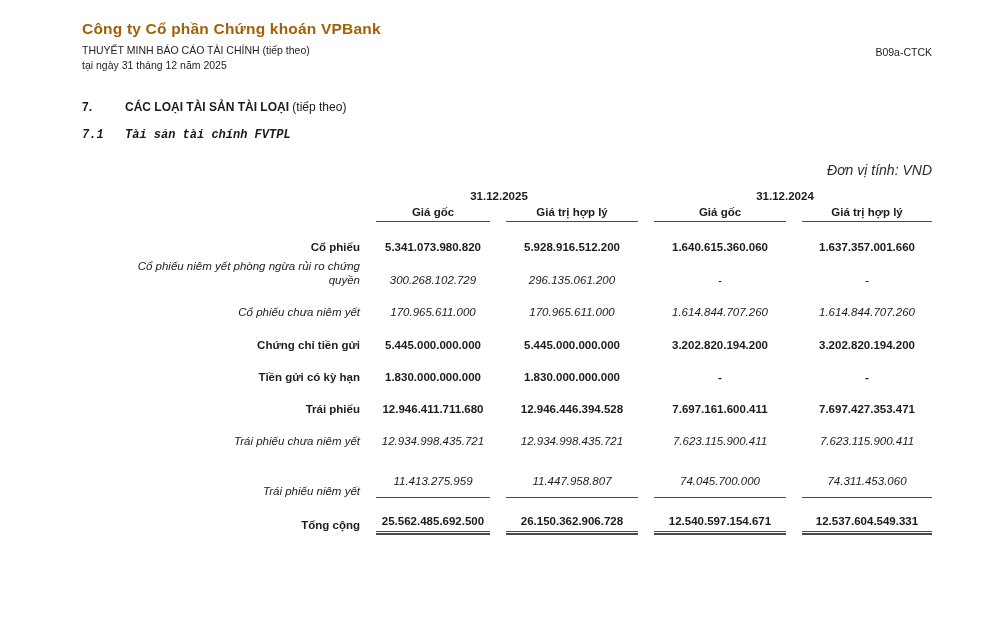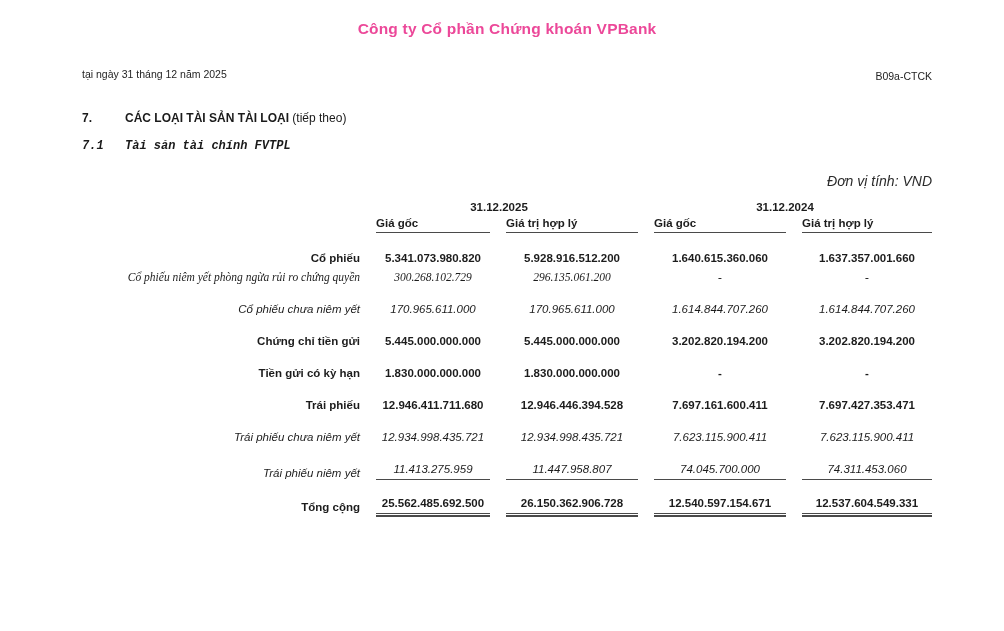--- a/index.html
+++ b/index.html
@@ -11,23 +11,22 @@
     color: #1d1d1d;
     overflow: hidden;
   }
   .page { padding: 20px 72px 0 82px; }
 
   
   .company {
     font-size: 15.5px;
     font-weight: 700;
     letter-spacing: .2px;
-    margin: 0 0 29px 0;
-    color: #ec4899;
-    text-align: center;
+    margin: 0 0 5px 0;
+    color: #a16207;
   }
   .sub-row {
     display: flex;
     justify-content: space-between;
     align-items: flex-start;
     font-size: 10.5px;
     line-height: 1.45;
     color: #242424;
   }
   .form-code { font-size: 10.5px; padding-top: 2px; }
@@ -60,37 +59,37 @@
     width: 817px;
     font-size: 11.5px;
     color: #1c1c1c;
   }
   thead th { font-weight: 700; padding: 0; font-size: 11.5px; }
   th.date { text-align: center; padding-bottom: 4px; }
   th.ch { padding-left: 16px; vertical-align: bottom; }
   .hline {
     border-bottom: 1.5px solid #4a4a4a;
     padding-bottom: 3px;
-    text-align: left;
+    text-align: center;
   }
   th.vnd { text-align: right; padding-top: 3px; }
 
   tbody td {
     vertical-align: bottom;
     padding: 18px 0 0 16px;
     text-align: center;
     line-height: 1.22;
   }
   tbody td.lbl { text-align: right; padding-left: 0; margin-left: 19px; }
   tr.b td { font-weight: 700; }
   tr.i td { font-style: italic; }
-  tr.tight td { padding-top: 5px; font-family: Liberation Serif, serif; }
+  tr.tight td { padding-top: 5px; }
   tr.total td { padding-top: 16px; }
 
-  .uline { border-bottom: 1.5px solid #4a4a4a; padding-bottom: 3px; }
+  .uline { border-bottom: 1.5px solid #4a4a4a; padding-bottom: 9px; margin-top: 8px; }
   .dline {
     border-bottom: 1.5px solid #4a4a4a;
     padding-bottom: 3px;
     position: relative;
   }
   .dline::after {
     content: "";
     position: absolute;
     left: 0; right: 0; bottom: -4px;
     border-top: 2px solid #4a4a4a;
@@ -98,20 +97,21 @@
 </style>
 </head>
 <body>
 
 <div class="page">
 
   <h1 class="company">Công ty Cổ phần Chứng khoán VPBank</h1>
 
   <div class="sub-row">
     <div>
+      <div>THUYẾT MINH BÁO CÁO TÀI CHÍNH (tiếp theo)</div>
       <div>tại ngày 31 tháng 12 năm 2025</div>
     </div>
     <div class="form-code">B09a-CTCK</div>
   </div>
 
   <div class="section-row">
     <span class="sec-num">7.</span>
     <span><span>CÁC LOẠI TÀI SẢN TÀI LOẠI</span>&nbsp;<span class="section-suffix">(tiếp theo)</span></span>
   </div>
 

